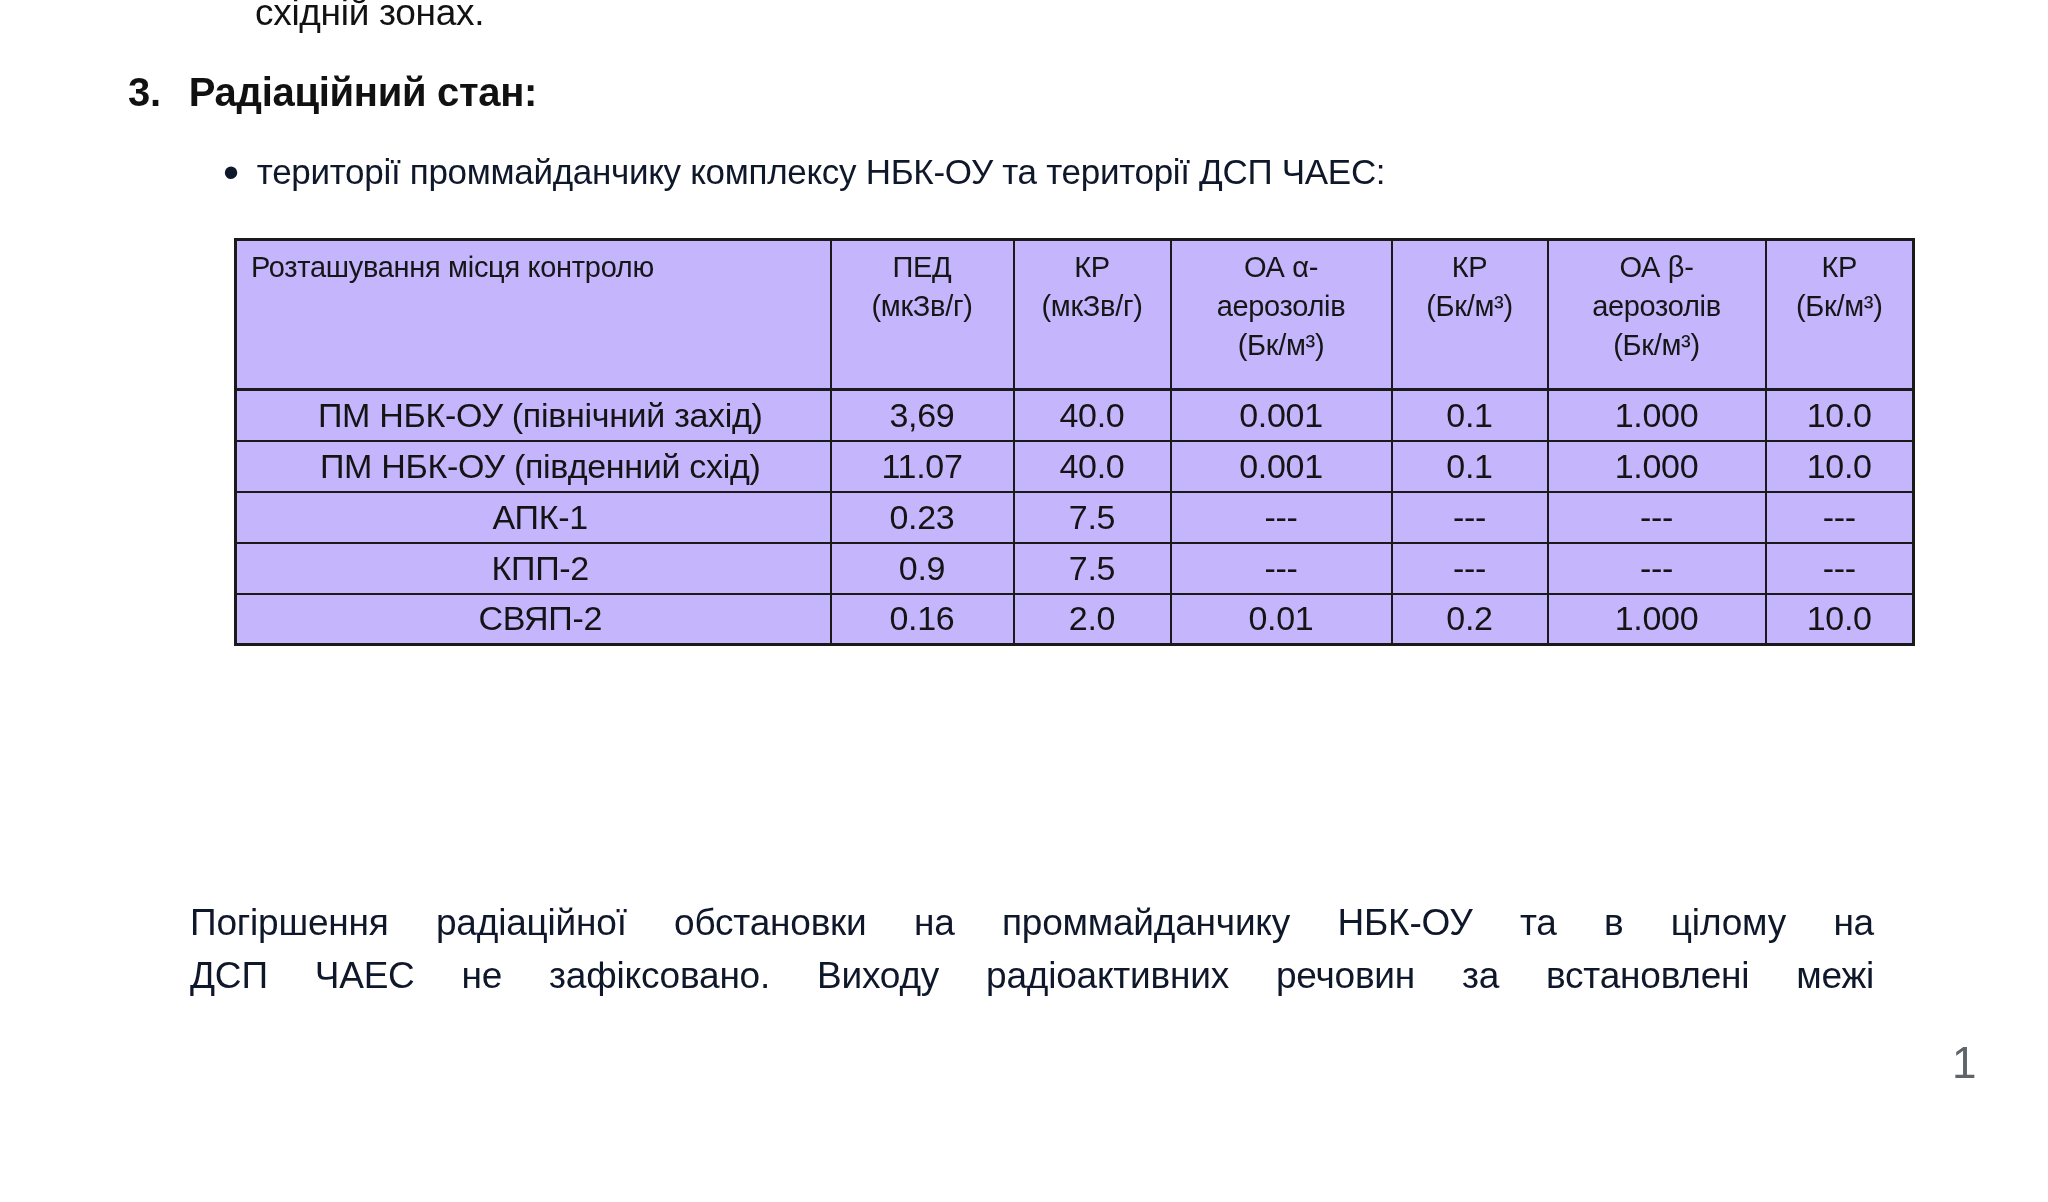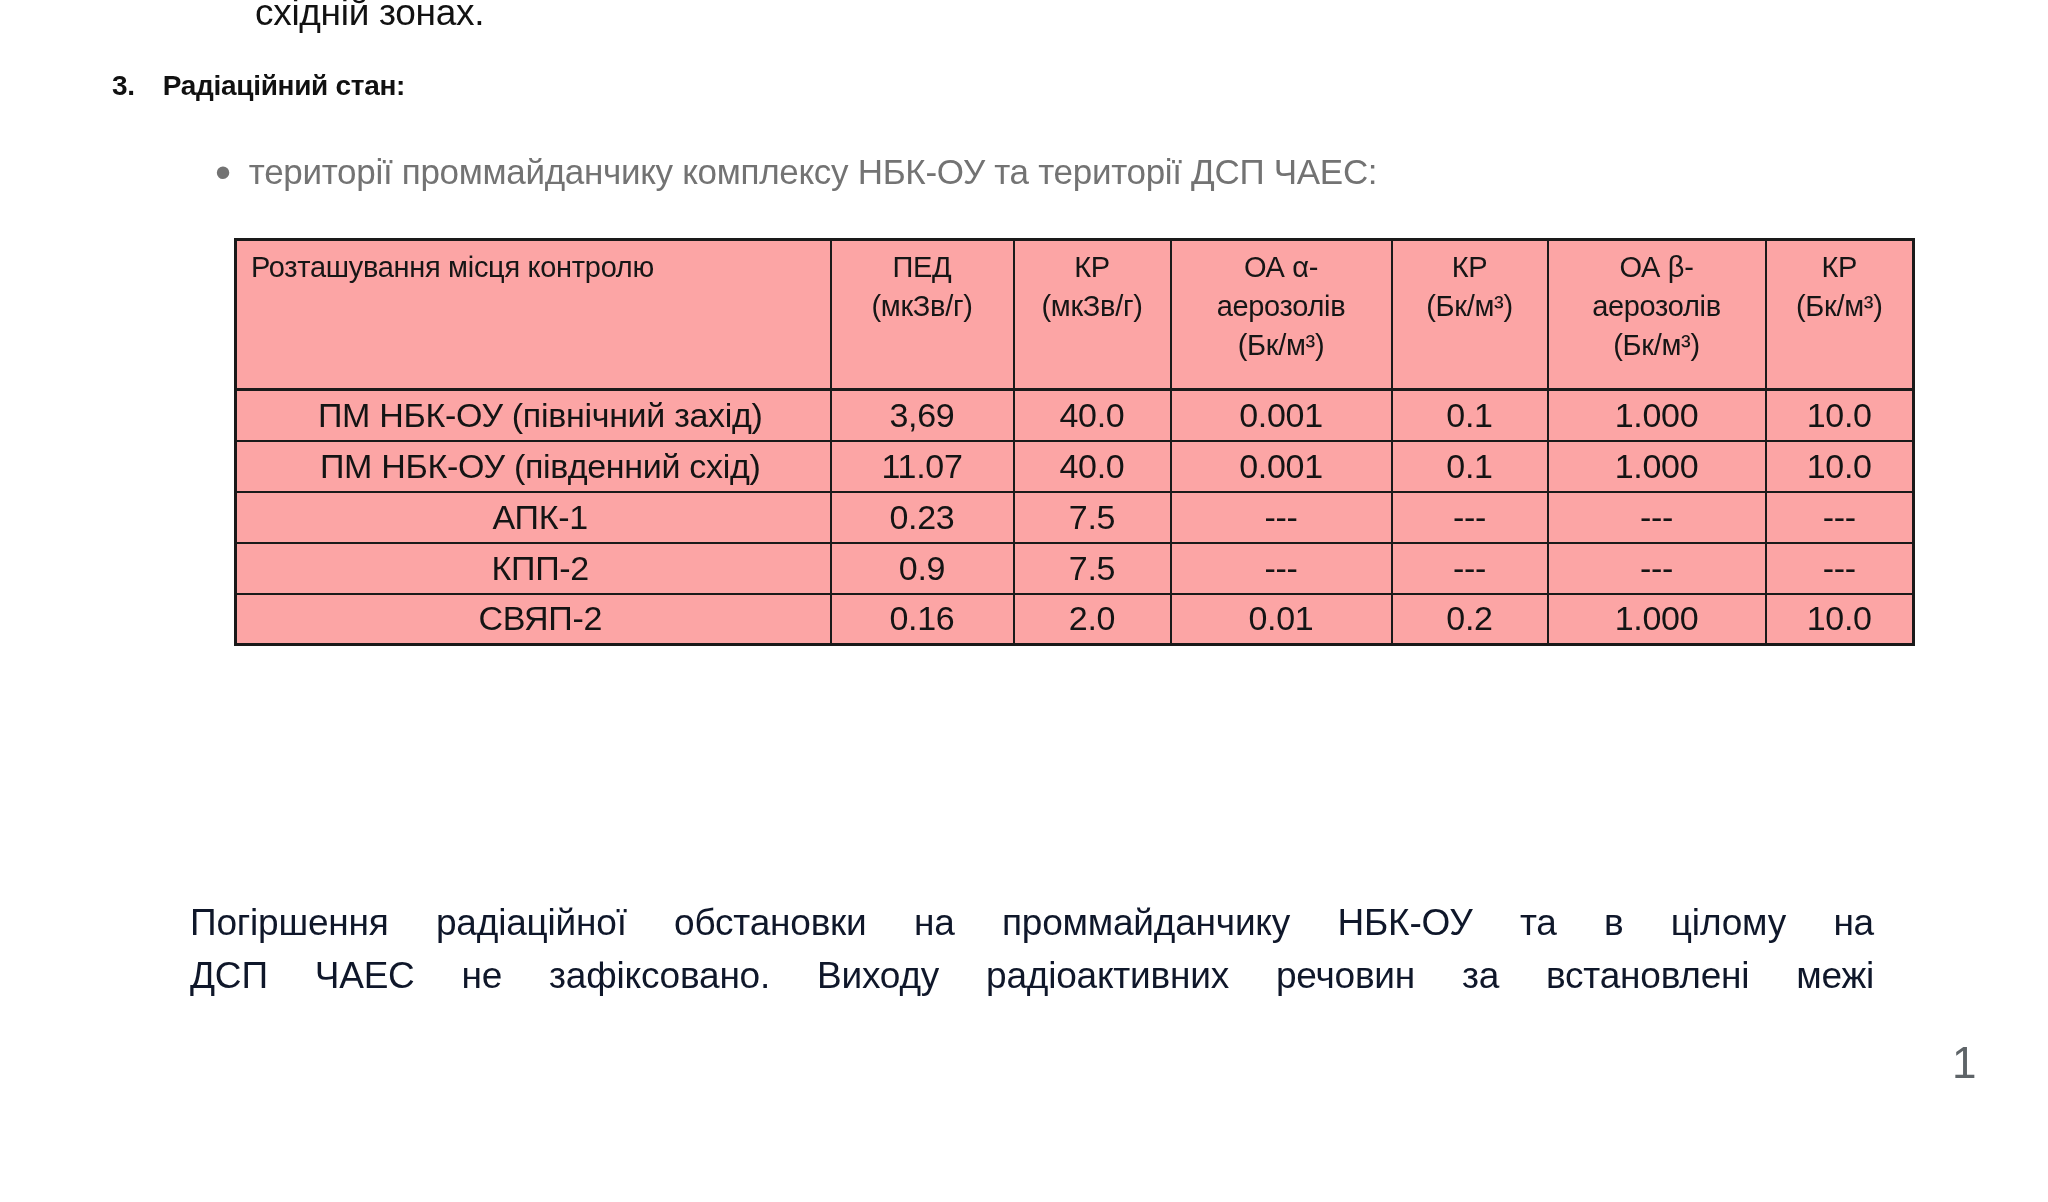--- a/index.html
+++ b/index.html
@@ -16,51 +16,51 @@
   .topline {
     position: absolute;
     left: 255px;
     top: -8px;
     font-size: 37px;
     letter-spacing: -0.3px;
     color: #121212;
   }
   .heading {
     position: absolute;
-    left: 112px;
+    left: 128px;
     top: 70px;
-    font-size: 28px;
+    font-size: 40px;
     font-weight: 700;
     letter-spacing: -0.3px;
     color: #111;
   }
   .heading .num { display: inline-block; margin-right: 28px; }
   .bulletline {
     position: absolute;
-    left: 215px;
+    left: 223px;
     top: 152px;
     font-size: 35px;
     letter-spacing: -0.3px;
-    color: #737373;
+    color: #0f172a;
   }
   .bulletline .dot {
     display: inline-block;
     font-size: 46px;
     line-height: 35px;
     vertical-align: -4px;
     margin-right: 18px;
   }
   table.rad {
     position: absolute;
     left: 234px;
     top: 238px;
     width: 1678px;
     border-collapse: collapse;
     table-layout: fixed;
-    background: #fca5a5;
+    background: #c4b5fd;
     border: 3px solid #1a1a1a;
   }
   table.rad th, table.rad td {
     border: 2px solid #1a1a1a;
     overflow: hidden;
   }
   table.rad thead tr { height: 150px; }
   table.rad th {
     font-weight: 400;
     font-size: 29px;

